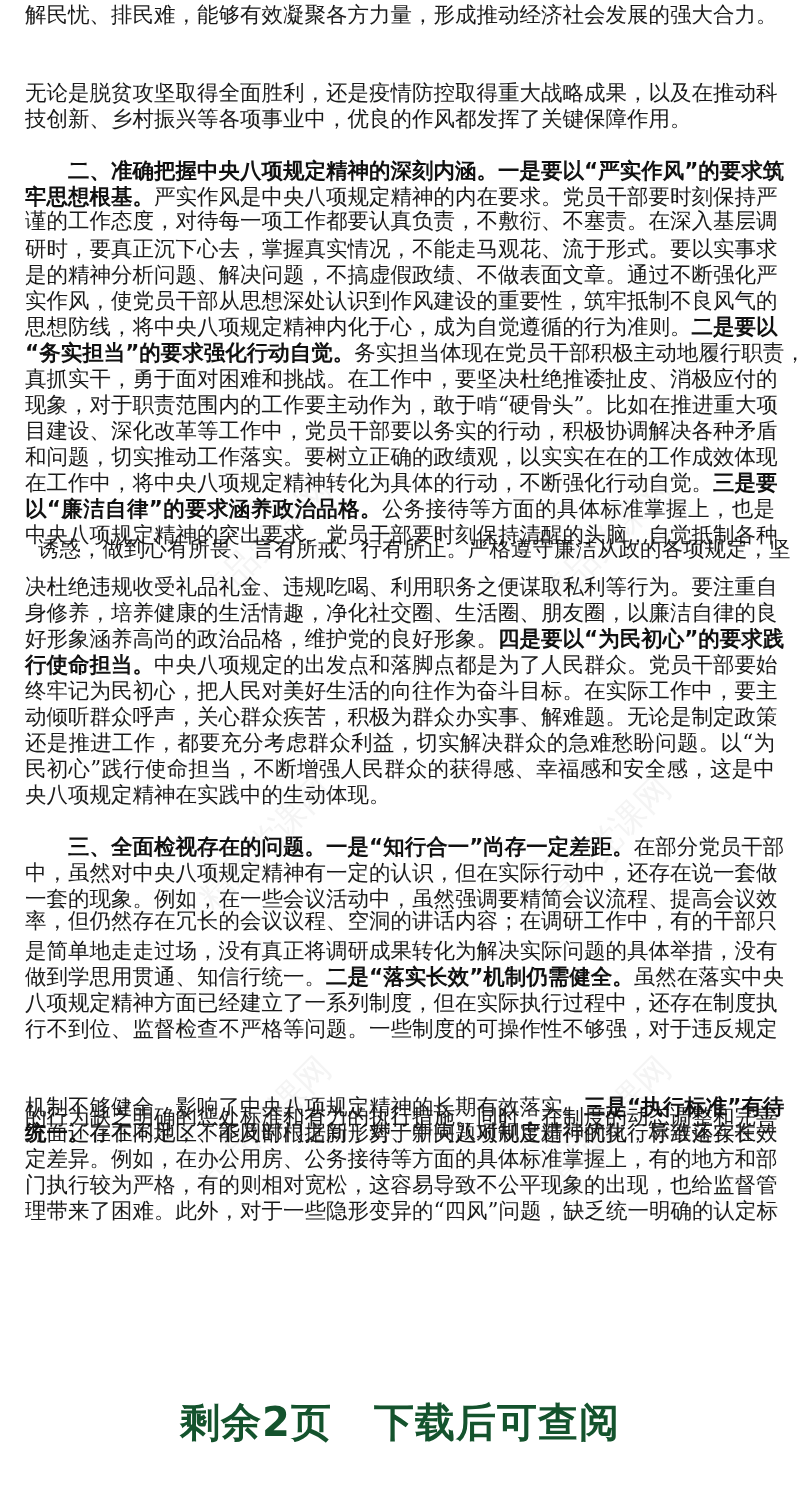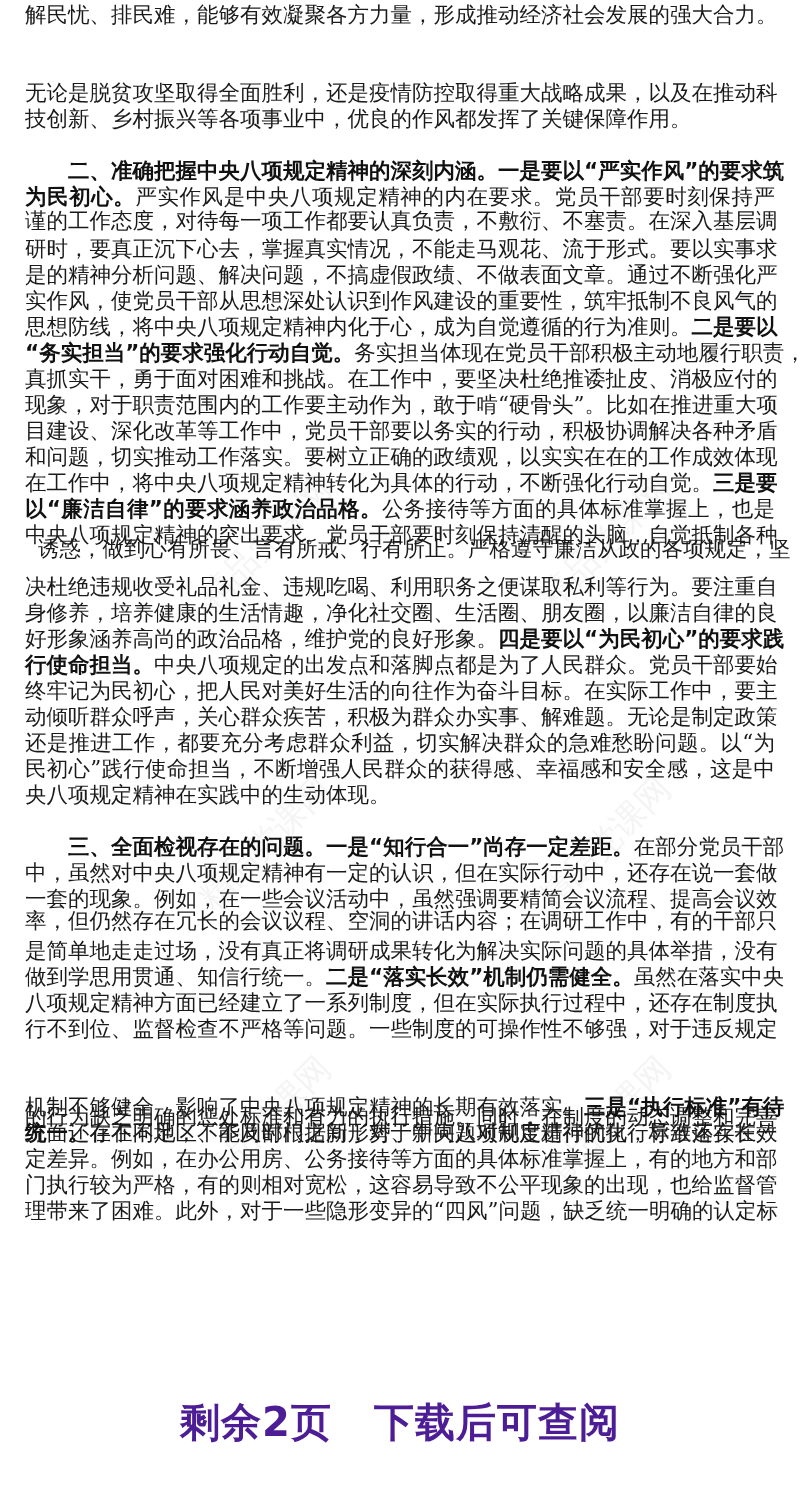--- a/index.html
+++ b/index.html
@@ -8,41 +8,41 @@
   .page { position: absolute; left: 0; top: 0; width: 800px; height: 1496px; }
   .line { position: absolute; left: 25px; width: 750px; font-size: 21.5px; line-height: 26px;
           white-space: nowrap; text-align: justify; text-align-last: justify; letter-spacing: 0; }
   .line.last { text-align-last: left; }
   .line.indent { left: 68px; width: 707px; }
   .b { font-weight: bold; font-family: "DejaVu Sans", "Liberation Sans", sans-serif; color: #111; }
   .watermark { position: absolute; color: rgba(180,180,180,0.14); font-size: 34px; transform: rotate(-45deg);
                font-family: "DejaVu Sans", sans-serif; white-space: nowrap; pointer-events: none; }
   .footer-banner { position: absolute; left: 0; top: 1395px; width: 800px; text-align: center;
                    font-family: "DejaVu Sans", "Liberation Sans", sans-serif; font-weight: bold;
-                   font-size: 40px; color: #4c1d95; letter-spacing: 1px; }
+                   font-size: 40px; color: #14532d; letter-spacing: 1px; }
   .footer-banner .gap { display: inline-block; width: 42px; }
 </style>
 </head>
 <body>
 
 <div class="page">
   <div id="watermarks">
       <div class="watermark" style="left: 180px; top: 520px;">精品党课网</div>
       <div class="watermark" style="left: 520px; top: 520px;">精品党课网</div>
       <div class="watermark" style="left: 180px; top: 820px;">精品党课网</div>
       <div class="watermark" style="left: 520px; top: 820px;">精品党课网</div>
       <div class="watermark" style="left: 180px; top: 1100px;">精品党课网</div>
       <div class="watermark" style="left: 520px; top: 1100px;">精品党课网</div>
     </div>
   <div id="body-text">
       <div class="line last" style="top: 2px;"><span>解民忧、排民难，能够有效凝聚各方力量，形成推动经济社会发展的强大合力。</span></div>
       <div class="line" style="top: 80px;"><span>无论是脱贫攻坚取得全面胜利，还是疫情防控取得重大战略成果，以及在推动科</span></div>
       <div class="line last" style="top: 106px;"><span>技创新、乡村振兴等各项事业中，优良的作风都发挥了关键保障作用。</span></div>
       <div class="line indent" style="top: 158px;"><span class="b">二、准确把握中央八项规定精神的深刻内涵。一是要以“严实作风”的要求筑</span></div>
-      <div class="line" style="top: 184px;"><span class="b">为民初心。</span><span>严实作风是中央八项规定精神的内在要求。党员干部要时刻保持严</span></div>
+      <div class="line" style="top: 184px;"><span class="b">牢思想根基。</span><span>严实作风是中央八项规定精神的内在要求。党员干部要时刻保持严</span></div>
       <div class="line" style="top: 208px;"><span>谨的工作态度，对待每一项工作都要认真负责，不敷衍、不塞责。在深入基层调</span></div>
       <div class="line" style="top: 236px;"><span>研时，要真正沉下心去，掌握真实情况，不能走马观花、流于形式。要以实事求</span></div>
       <div class="line" style="top: 262px;"><span>是的精神分析问题、解决问题，不搞虚假政绩、不做表面文章。通过不断强化严</span></div>
       <div class="line" style="top: 288px;"><span>实作风，使党员干部从思想深处认识到作风建设的重要性，筑牢抵制不良风气的</span></div>
       <div class="line" style="top: 314px;"><span>思想防线，将中央八项规定精神内化于心，成为自觉遵循的行为准则。</span><span class="b">二是要以</span></div>
       <div class="line" style="top: 340px;"><span class="b">“务实担当”的要求强化行动自觉。</span><span>务实担当体现在党员干部积极主动地履行职责，</span></div>
       <div class="line" style="top: 366px;"><span>真抓实干，勇于面对困难和挑战。在工作中，要坚决杜绝推诿扯皮、消极应付的</span></div>
       <div class="line" style="top: 392px;"><span>现象，对于职责范围内的工作要主动作为，敢于啃“硬骨头”。比如在推进重大项</span></div>
       <div class="line" style="top: 418px;"><span>目建设、深化改革等工作中，党员干部要以务实的行动，积极协调解决各种矛盾</span></div>
       <div class="line" style="top: 444px;"><span>和问题，切实推动工作落实。要树立正确的政绩观，以实实在在的工作成效体现</span></div>

